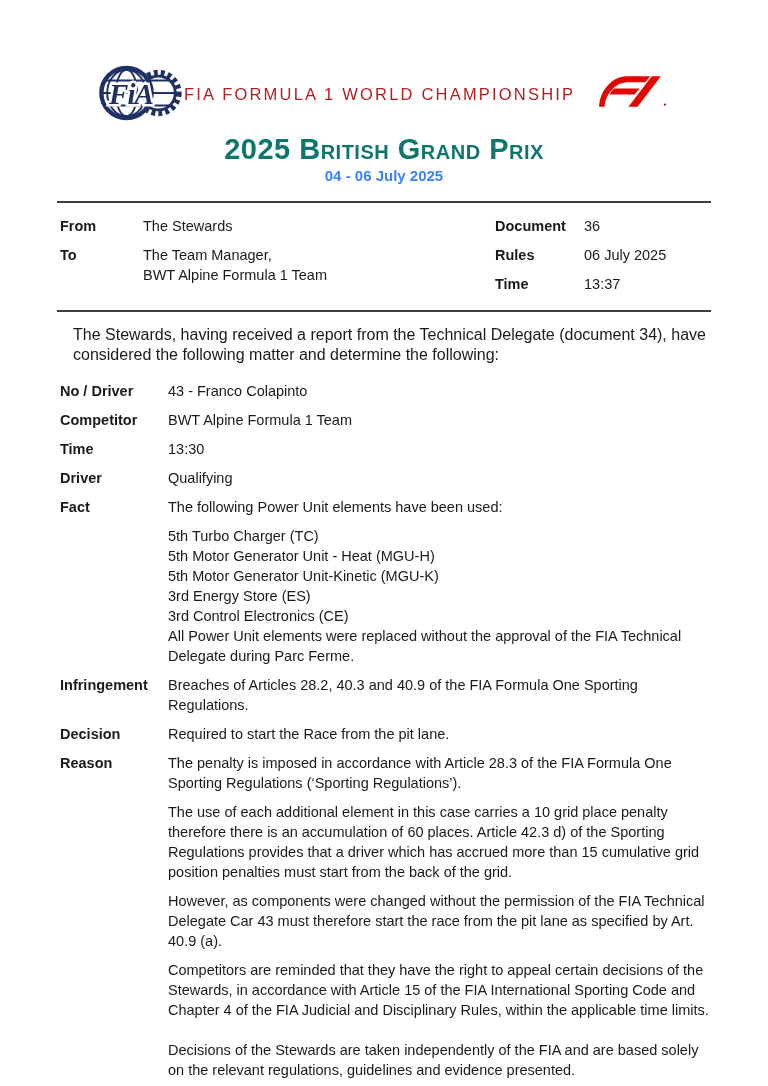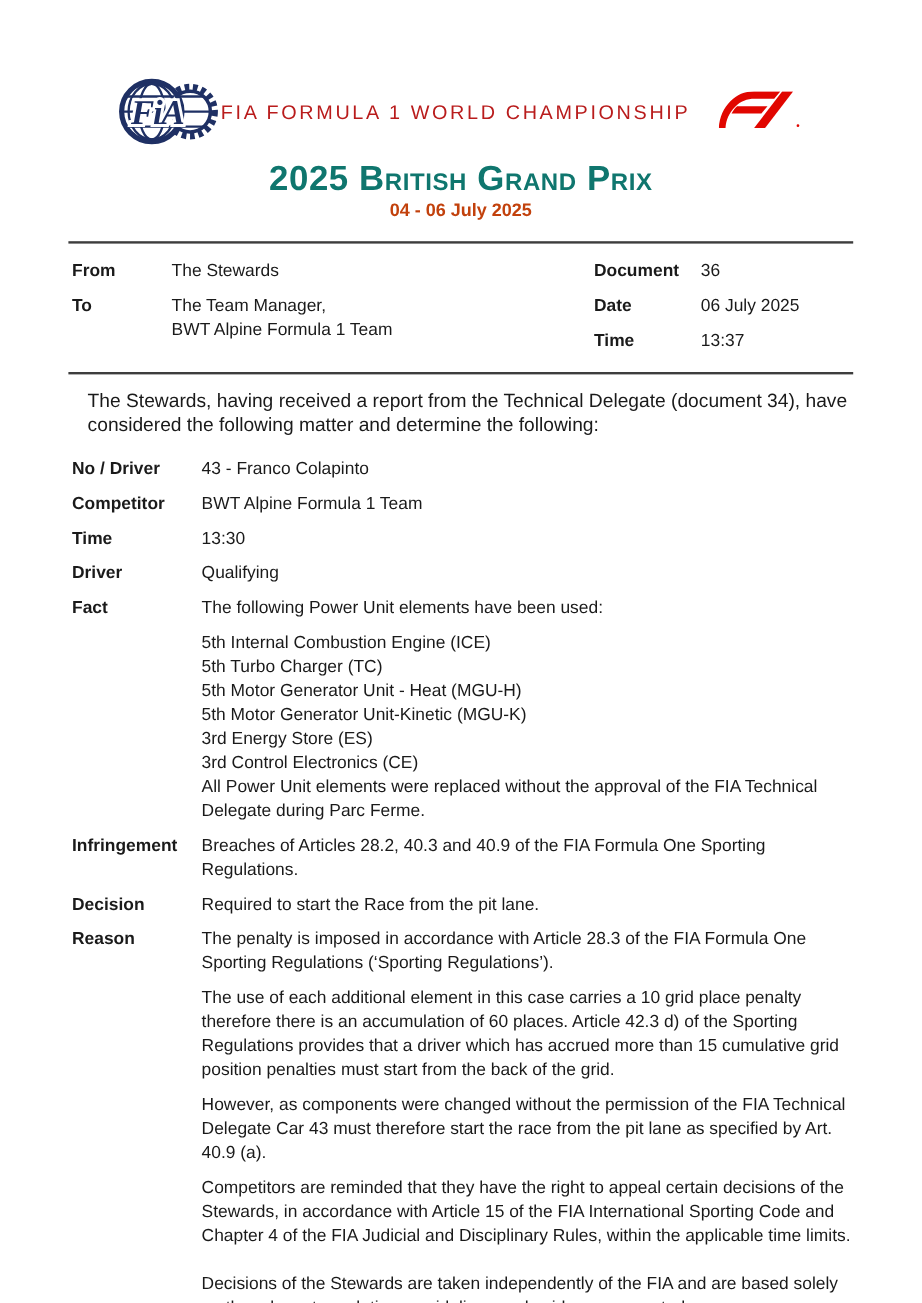--- a/index.html
+++ b/index.html
@@ -52,21 +52,21 @@
     font-size: 29px;
     font-weight: bold;
     font-variant: small-caps;
     letter-spacing: 0.5px;
     color: #0f766e;
   }
   .event-dates {
     font-size: 15px;
     font-weight: bold;
     margin-top: 1px;
-    color: #c2410c;
+    color: #3b82f6;
   }
   
   .content {
     width: 654px;
     margin: 0 auto;
   }
   .rule {
     border: none;
     border-top: 2px solid #3d3d3d;
     height: 0;
@@ -163,21 +163,21 @@
           <div>
             <div>The Team Manager,</div>
             <div>BWT Alpine Formula 1 Team</div>
           </div>
         </div>
       </div>
       <div class="meta-right">
         <div class="meta-grid">
           <div class="meta-label">Document</div>
           <div>36</div>
-          <div class="meta-label">Date</div>
+          <div class="meta-label">Rules</div>
           <div>06 July 2025</div>
           <div class="meta-label">Time</div>
           <div>13:37</div>
         </div>
       </div>
     </div>
 
     <hr class="rule">
 
     <p class="intro">The Stewards, having received a report from the Technical Delegate (document 34), have considered the following matter and determine the following:</p>
@@ -202,21 +202,20 @@
       <div class="row">
         <div class="row-label">Driver</div>
         <div class="row-value">Qualifying</div>
       </div>
 
       <div class="row">
         <div class="row-label">Fact</div>
         <div class="row-value">
           <p>The following Power Unit elements have been used:</p>
           <div class="fact-list">
-            <div>5th Internal Combustion Engine (ICE)</div>
             <div>5th Turbo Charger (TC)</div>
             <div>5th Motor Generator Unit - Heat (MGU-H)</div>
             <div>5th Motor Generator Unit-Kinetic (MGU-K)</div>
             <div>3rd Energy Store (ES)</div>
             <div>3rd Control Electronics (CE)</div>
           </div>
           <p class="fact-note">All Power Unit elements were replaced without the approval of the FIA Technical Delegate during Parc Ferme.</p>
         </div>
       </div>
 

